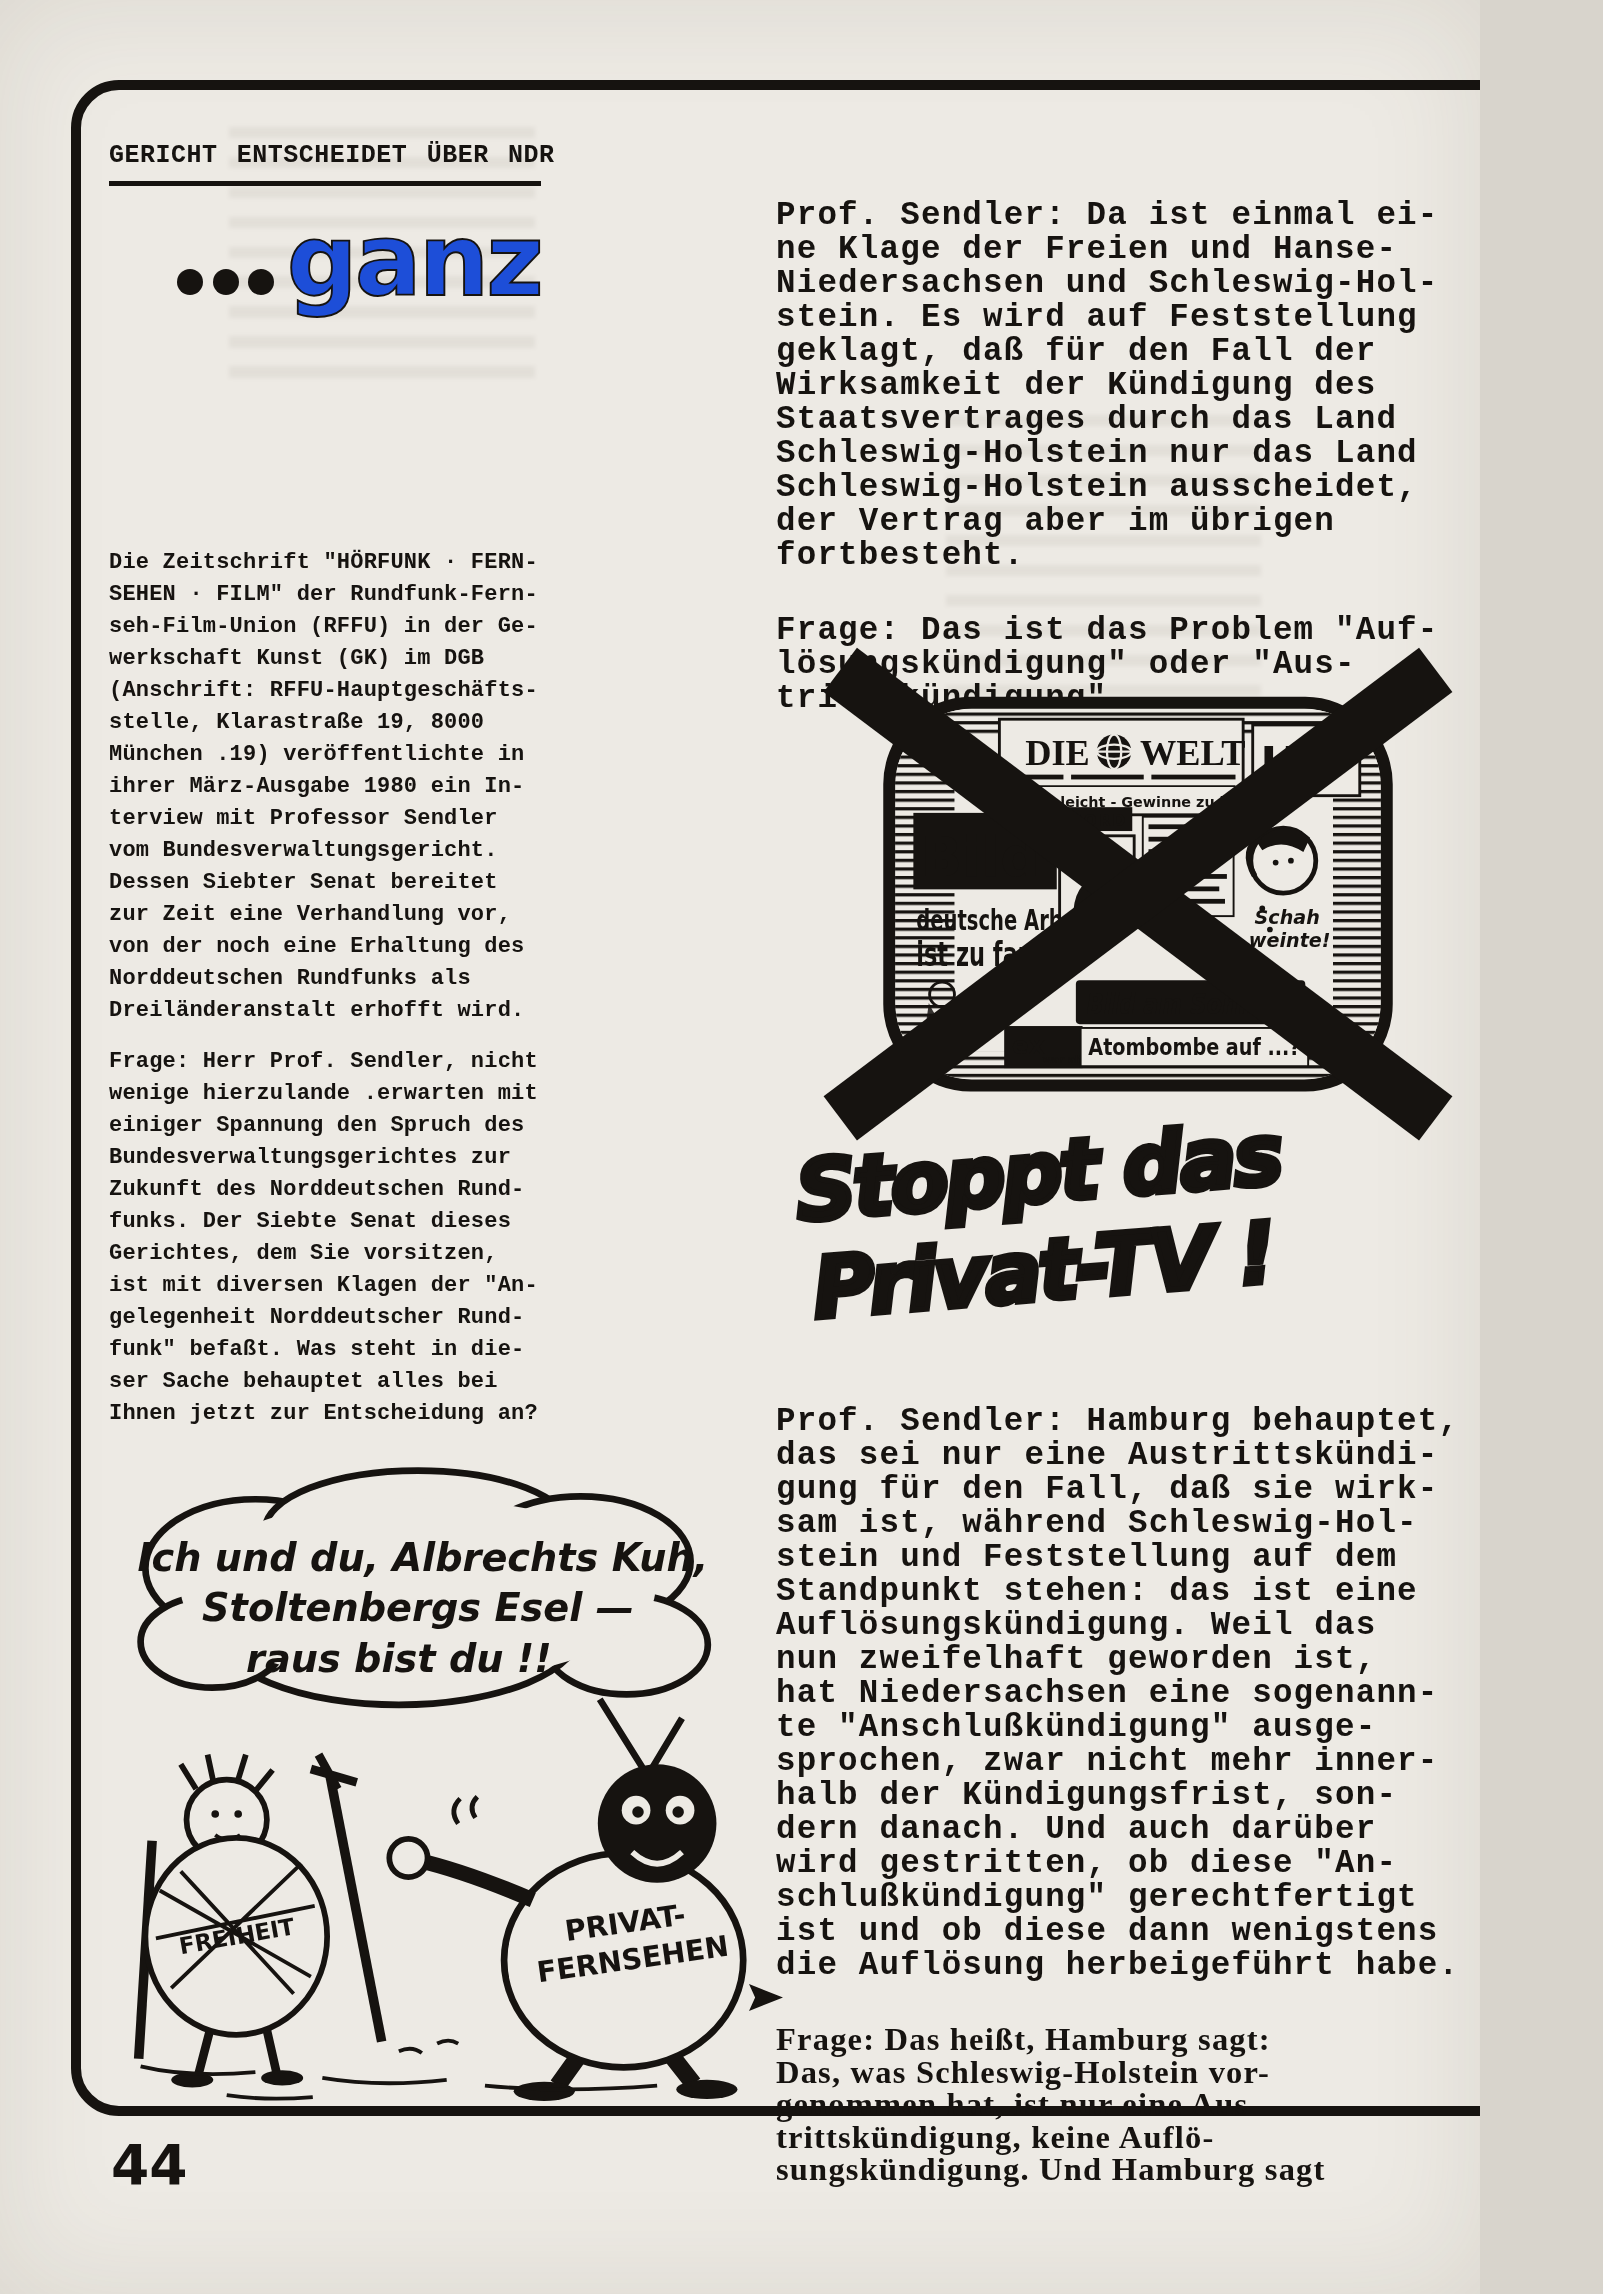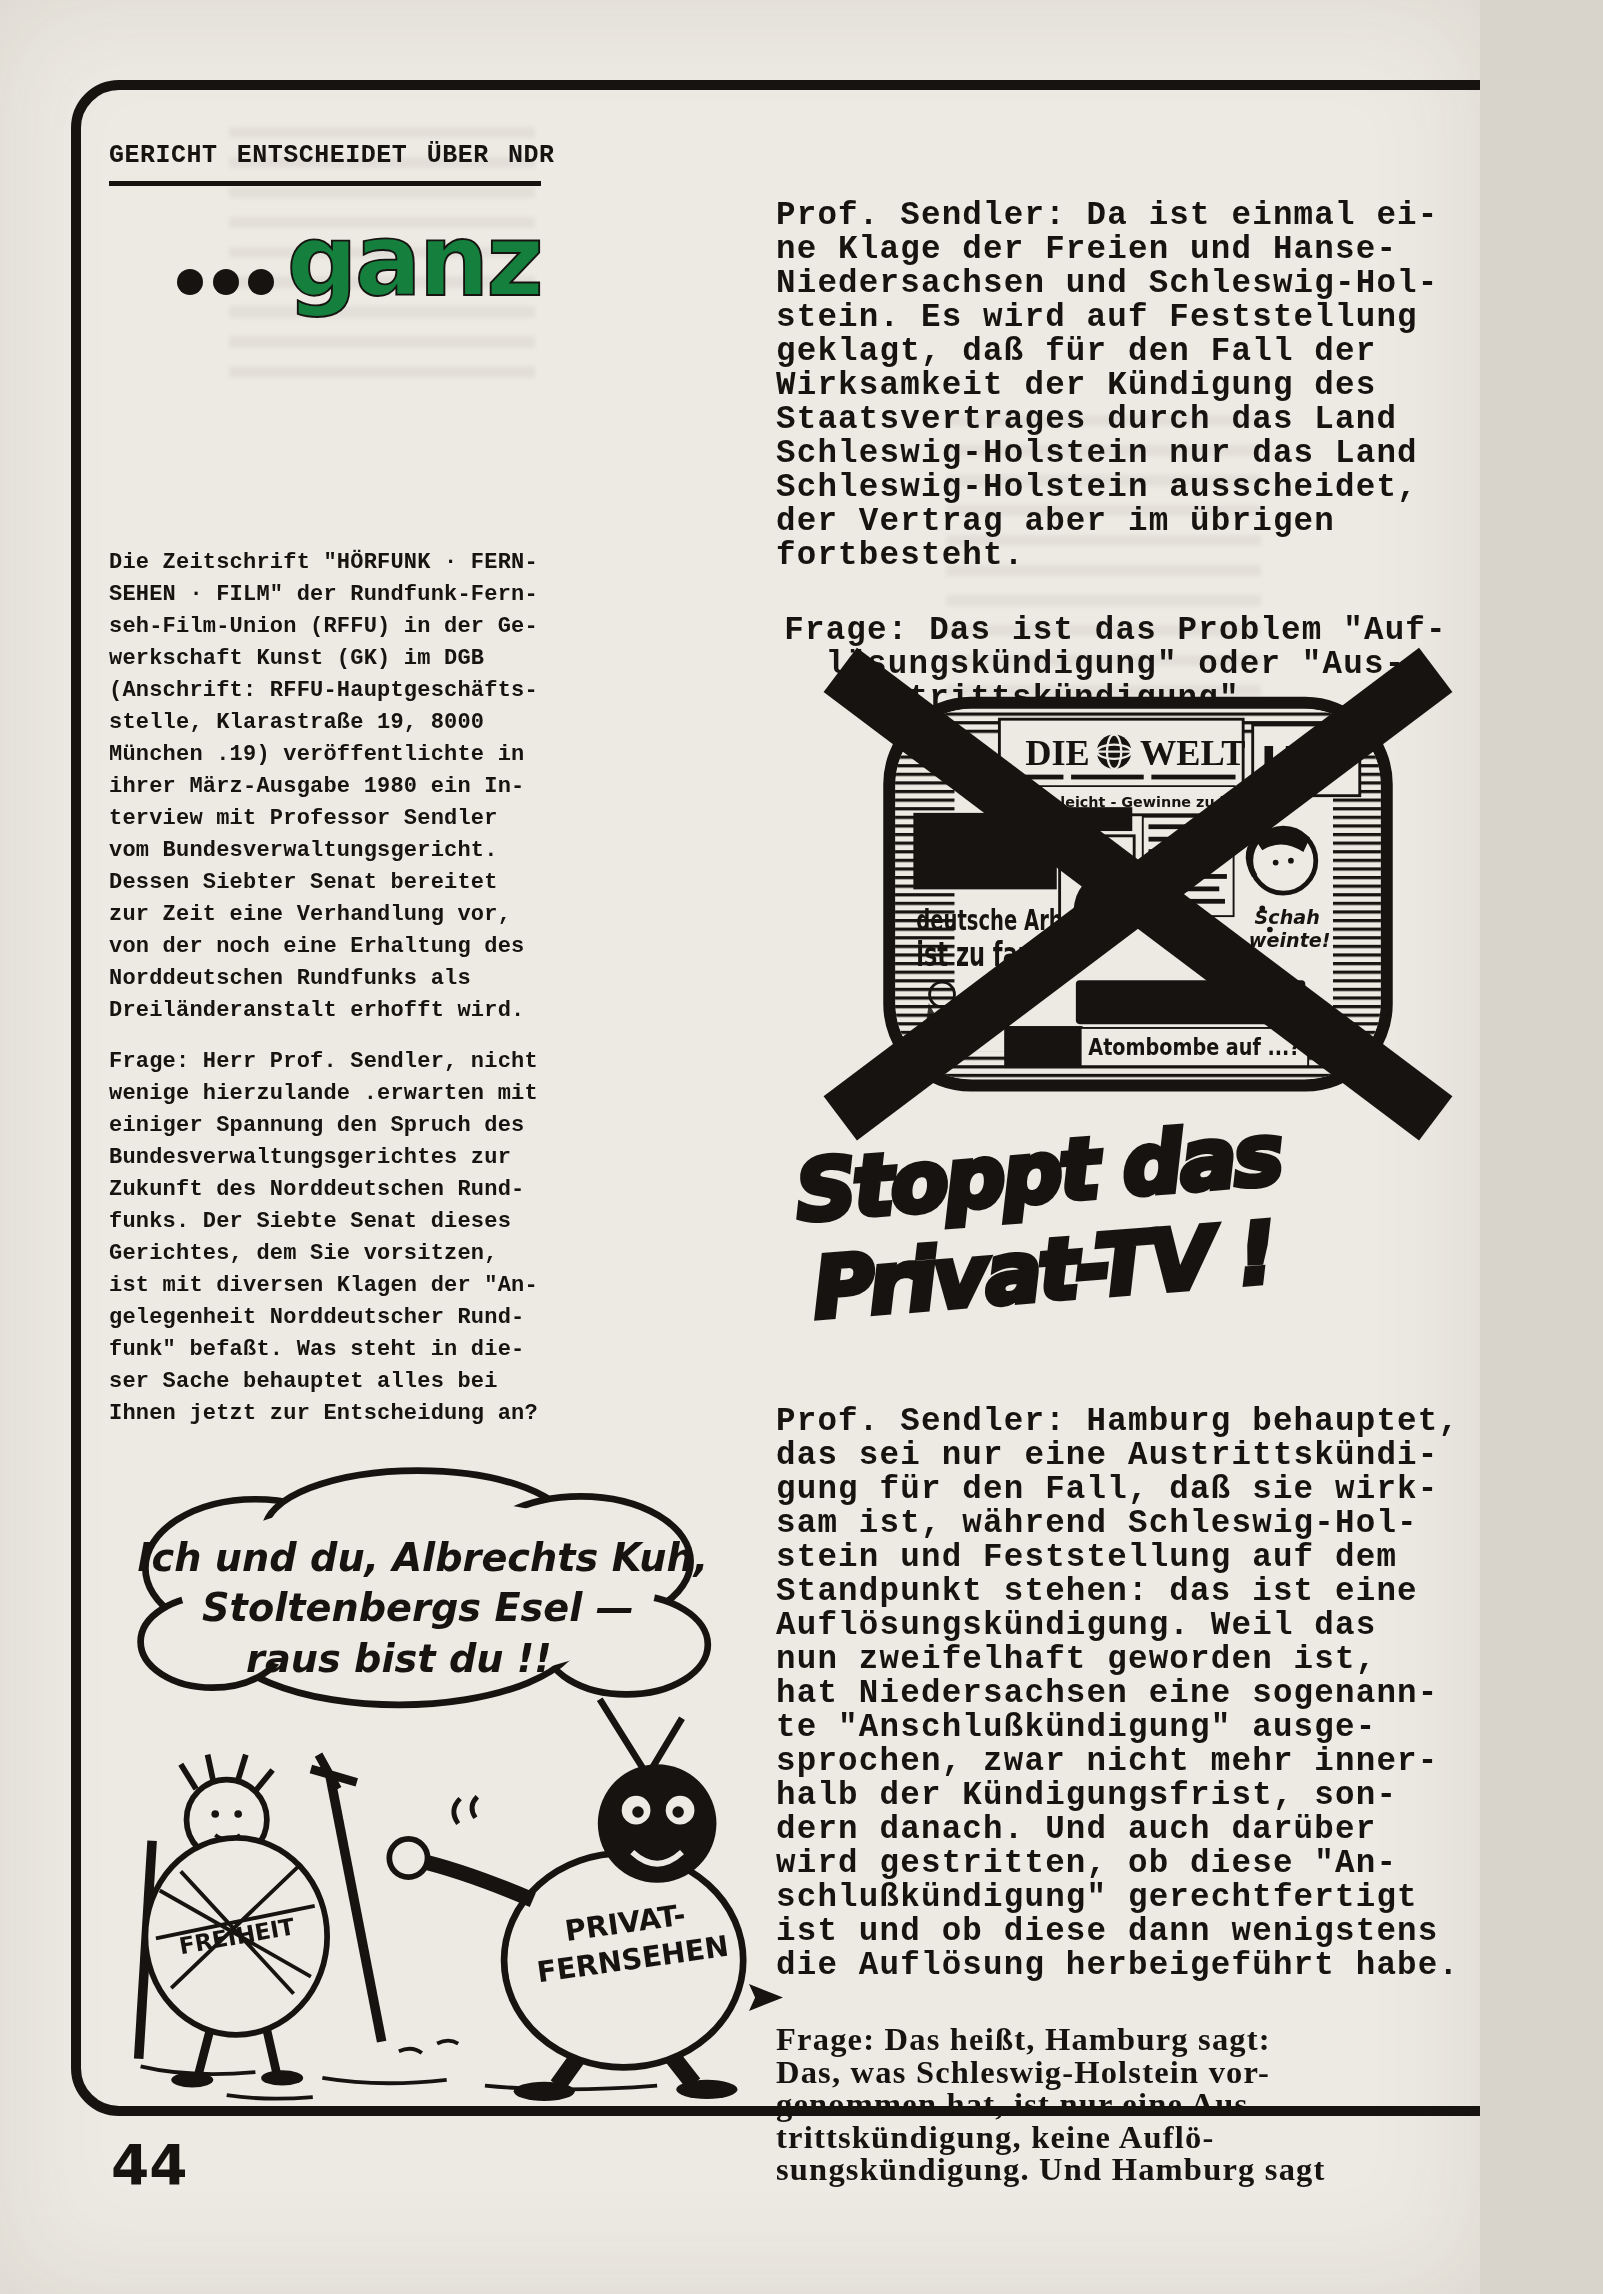--- a/index.html
+++ b/index.html
@@ -8,35 +8,35 @@
   
   .ghost{position:absolute;opacity:.08;filter:blur(1.9px);
          background:repeating-linear-gradient(0deg,#6a6154 0 11.5px,transparent 11.5px 30px);}
   #border-box{position:absolute;left:71px;top:80px;width:1468px;height:2036px;
               border:10.5px solid #161310;border-radius:48px;box-sizing:border-box;}
   
   #kicker{position:absolute;left:109px;top:140px;width:432px;
           font:700 25px/32.5px "Liberation Mono",monospace;word-spacing:3.8px;letter-spacing:0.5px;
           border-bottom:5.7px solid #161310;padding-bottom:8.6px;white-space:nowrap;}
   .headline-line{position:absolute;font-family:"DejaVu Sans",sans-serif;font-weight:900;
-                 font-size:99px;letter-spacing:-2.9px;color:#15803d;white-space:nowrap;
+                 font-size:99px;letter-spacing:-2.9px;color:#1d4ed8;white-space:nowrap;
                  -webkit-text-stroke:1.9px #161310;}
   #headline-1{left:109px;top:203px;width:432px;text-align:right;}
   #headline-2{left:92px;top:321px;}
   .bigdot{display:inline-block;width:26px;height:26px;border-radius:50%;background:#161310;margin:0 4.8px;}
   .dots{display:inline-block;margin:0 7.6px;}
   .mono-l{position:absolute;left:109px;width:440px;font:700 22px/32px "Liberation Mono",monospace;
           letter-spacing:0.2px;white-space:nowrap;}
   #l-para1{top:547px;}
   #l-para2{top:1046px;}
   
   .mono-r{position:absolute;left:776px;width:679px;font:700 32.5px/34px "Liberation Mono",monospace;
           letter-spacing:1.2px;white-space:nowrap;margin-top:48px;}
   #r-para1{top:151px;}
-  #r-para2{top:566px;text-align:center;}
+  #r-para2{top:566px;}
   #r-para3{top:1357px;}
   #r-para4{top:1975px;line-height:32.5px;font-family:Liberation Serif, serif;}
   #margin-arrow{position:absolute;left:749px;top:1984px;width:34px;height:27px;background:#161310;
                 clip-path:polygon(0 0,100% 50%,0 100%,18% 50%);}
   
   #poster{position:absolute;left:799px;top:1124px;width:478px;transform:rotate(-4.5deg);
           font-family:"DejaVu Sans",sans-serif;font-style:italic;font-weight:900;
           font-size:84px;line-height:98px;letter-spacing:-2.9px;color:#161310;
           -webkit-text-stroke:5.7px #161310;white-space:nowrap;}
   #poster .p2{margin-left:9.6px;}

